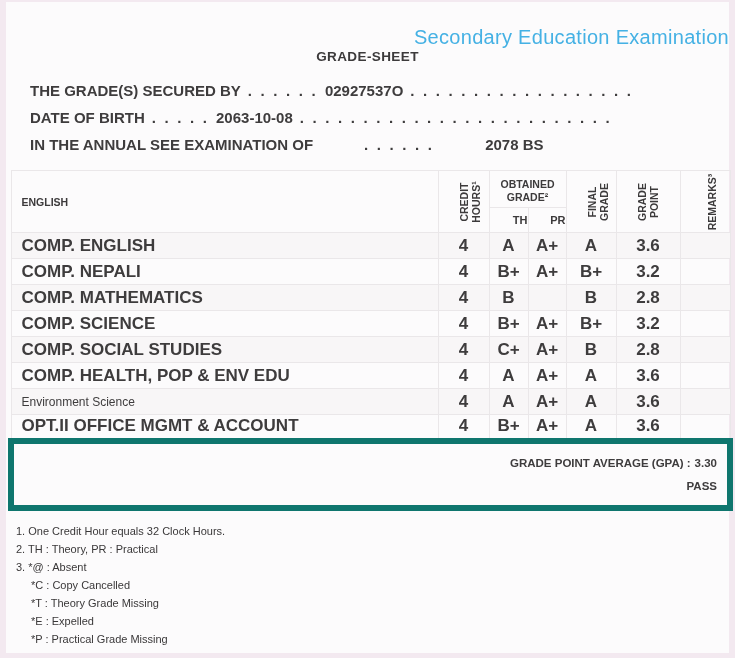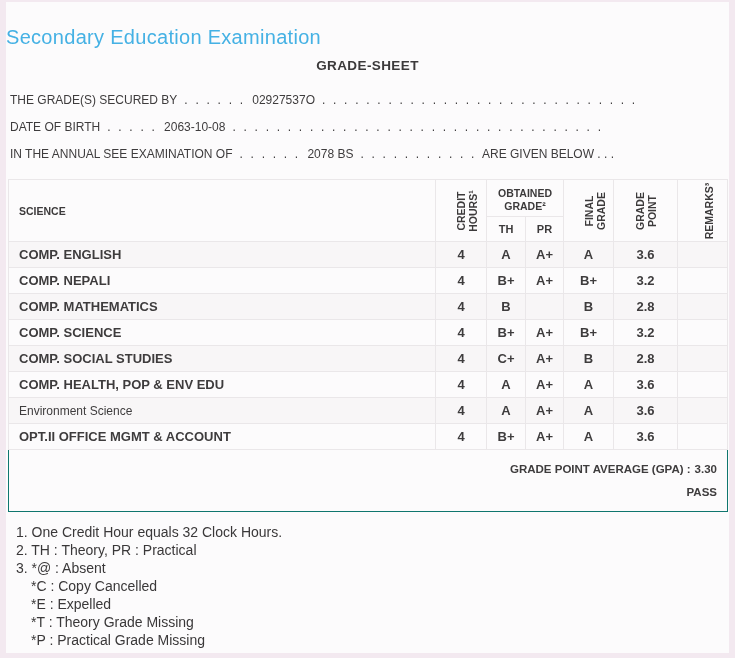--- a/index.html
+++ b/index.html
@@ -12,53 +12,52 @@
     overflow: hidden;
   }
   .card {
     margin: 2px 6px 5px 6px;
     height: 651px;
     background: #fcfbfc;
     padding-top: 24px;
   }
   
   .title {
-    text-align: left;
+    text-align: right;
     font-size: 20px;
     font-weight: 400;
     color: #45b1e4;
     letter-spacing: .3px;
   }
   .subtitle {
     text-align: center;
-    margin-top: 9px;
     font-size: 13.5px;
     font-weight: 700;
     letter-spacing: .4px;
     color: #3c3a3b;
   }
   
-  .info { margin-top: 13px; padding-left: 4px; font-size: 12px; font-weight: 400; }
+  .info { margin-top: 13px; padding-left: 24px; font-size: 15px; font-weight: 700; }
   .info-line {
     display: flex;
     align-items: center;
     height: 27px;
     white-space: nowrap;
     overflow: hidden;
   }
   .dots-mid { letter-spacing: 2.2px; padding: 0 7px; }
   .dots-fill {
     flex: 1 1 auto;
     overflow: hidden;
     letter-spacing: 2.2px;
     padding-left: 7px;
   }
   .line-1 { margin-right: 89px; }
   .line-2 { margin-right: 120px; }
-  .line-3 { margin-right: 115px; }
+  .line-3 { margin-right: 115px; gap: 44px; }
   .suffix { padding-left: 4px; }
   
   table.grades {
     border-collapse: collapse;
     table-layout: fixed;
     width: 719px;
     margin: 12px 2px 0 2px;
   }
   .grades th, .grades td { border: 1px solid #eae7e9; }
   .grades thead th { font-size: 10.5px; color: #3c3a3b; }
@@ -67,38 +66,38 @@
   .vtext {
     width: 62px;
     margin: 0 auto;
     transform: rotate(-90deg);
     white-space: pre-line;
     text-align: center;
     line-height: 12px;
     font-size: 10.5px;
   }
   th.obtained-h { height: 37px; text-align: center; white-space: pre-line; line-height: 13px; padding-top: 3px; }
-  tr.subhead th { height: 25px; text-align: center; font-size: 11px; }
+  tr.subhead th { height: 25px; text-align: right; font-size: 11px; }
   .grades tbody td {
     height: 26px;
-    font-size: 13px;
+    font-size: 17px;
     font-weight: 700;
     text-align: center;
     color: #3e3c3d;
   }
   .grades tbody td.subject { text-align: left; padding-left: 10px; }
   .grades tbody tr:nth-child(odd) { background: #f8f6f7; }
   td.subject.regular { font-weight: 400; font-size: 12px; margin-left: 28px; }
   
-  .grades tfoot td { border: 1px solid #0f766e; text-align: right; font-weight: 700; font-size: 11.5px; }
+  .grades tfoot td { border: 6px solid #0f766e; text-align: right; font-weight: 700; font-size: 11.5px; }
   tfoot tr.gpa-row td { border-bottom: none; padding: 13px 10px 2px 0; }
   tfoot tr.pass-row td { border-top: none; padding: 9px 10px 13px 0; }
   .gpa-value { padding-left: 4px; }
   
-  .notes { margin: 11px 0 0 10px; font-size: 14px; line-height: 18px; color: #3a3839; }
+  .notes { margin: 11px 0 0 10px; font-size: 11px; line-height: 18px; color: #3a3839; }
   .note-sub { padding-left: 15px; }
 </style>
 </head>
 <body>
 
 <div class="card">
 
   <h1 class="title">Secondary Education Examination</h1>
   <div class="subtitle">GRADE-SHEET</div>
 
@@ -129,21 +128,21 @@
       <col style="width:427px">
         <col style="width:51px">
         <col style="width:39px">
         <col style="width:38px">
       <col style="width:50px">
         <col style="width:64px">
         <col style="width:50px">
     </colgroup>
     <thead>
       <tr>
-        <th class="subjects-h" rowspan="2">SCIENCE</th>
+        <th class="subjects-h" rowspan="2">ENGLISH</th>
         <th class="vh" rowspan="2">
             <div class="vtext">CREDIT
 HOURS¹</div>
           </th>
         <th class="obtained-h" colspan="2">OBTAINED
 GRADE²</th>
         <th class="vh" rowspan="2">
             <div class="vtext">FINAL
 GRADE</div>
           </th>
@@ -244,18 +243,18 @@
         <td colspan="7">PASS</td>
       </tr>
     </tfoot>
   </table>
 
   <div class="notes">
     <div>1. One Credit Hour equals 32 Clock Hours.</div>
     <div>2. TH : Theory, PR : Practical</div>
     <div>3. *@ : Absent</div>
     <div class="note-sub">*C : Copy Cancelled</div>
+    <div class="note-sub">*T : Theory Grade Missing</div>
     <div class="note-sub">*E : Expelled</div>
-    <div class="note-sub">*T : Theory Grade Missing</div>
     <div class="note-sub">*P : Practical Grade Missing</div>
   </div>
 
 </div>
 
 </body></html>

